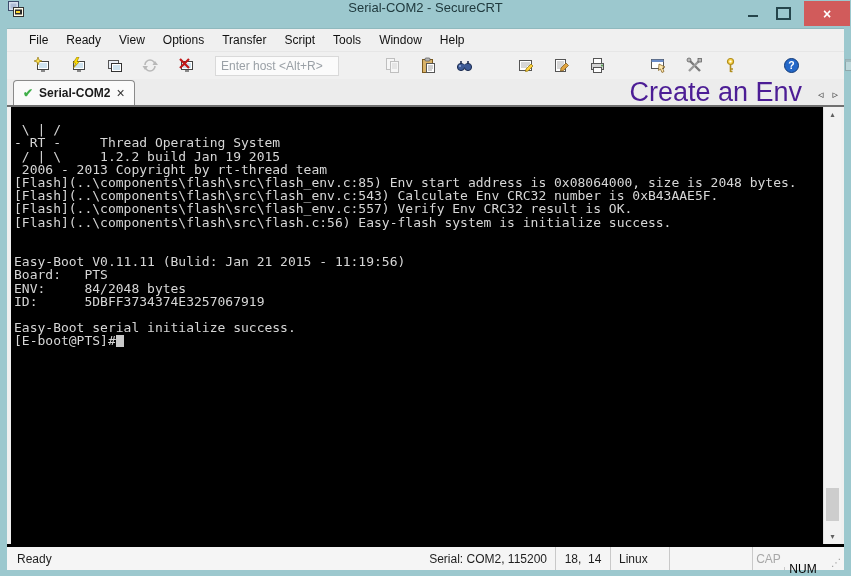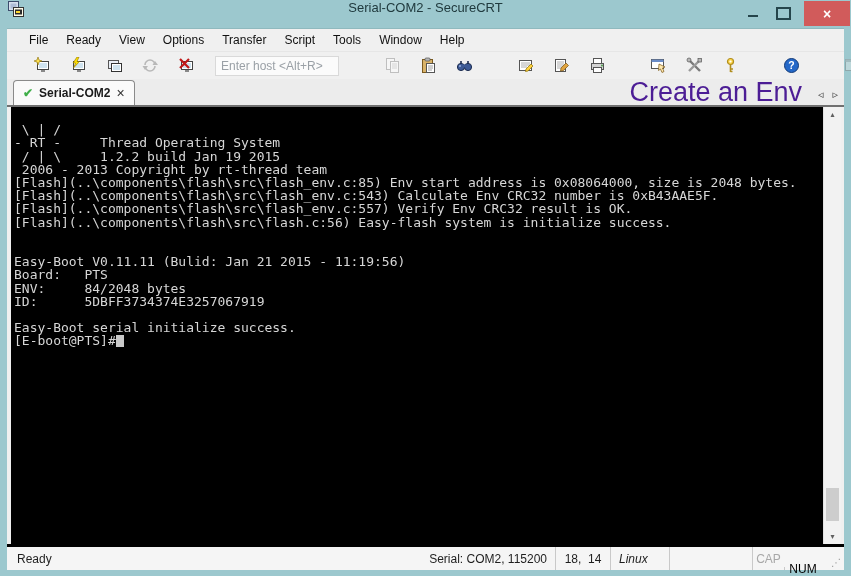--- a/index.html
+++ b/index.html
@@ -68,21 +68,21 @@
 
   
   .statusbar{height:23px;border-top:3px solid #000000;background:#f5f5f5;display:flex;
     align-items:stretch;font-size:12px;color:#1e1e1e;}
   .sb-ready{flex:1;display:flex;align-items:center;padding-left:10px;}
   .seg{border-left:1px solid #c9c9c9;display:flex;align-items:center;justify-content:center;
     white-space:pre;padding:0 8px;}
   .seg.serial{border-left:none;width:132px;justify-content:flex-end;}
   .seg.pos{width:38px;}
   .seg.size{width:104px;}
-  .seg.emu{width:42px;justify-content:flex-start;font-style:italic;}
+  .seg.emu{width:42px;justify-content:flex-start;}
   .seg.empty{width:66px;}
   .seg.cap{width:15px;color:#a8a8a8;text-align:center;}
   .seg.num{width:20px;color:#000;margin-top:20px;}
   .grip{width:20px;display:flex;align-items:flex-end;justify-content:flex-end;
     color:#9a9a9a;font-size:10px;padding:0 3px 2px 0;cursor:default;}
 </style>
 </head>
 <body>
 
 <div class="win">

